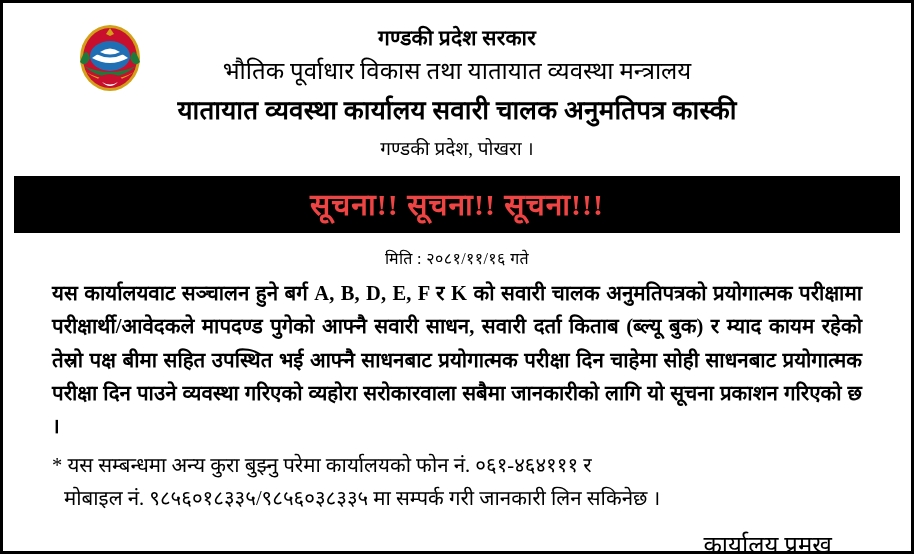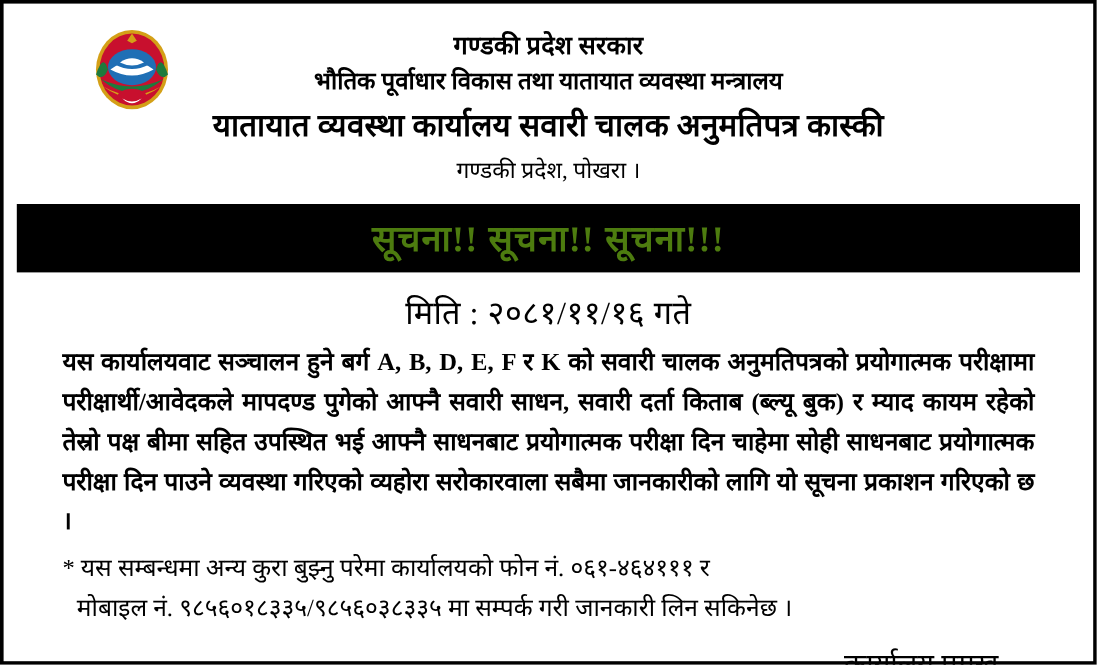--- a/index.html
+++ b/index.html
@@ -36,52 +36,52 @@
     height: 74px;
   }
   .emblem svg { display: block; }
   .gov-line1 {
     font-size: 21px;
     font-weight: bold;
     line-height: 1.35;
     letter-spacing: 0.2px;
   }
   .gov-line2 {
-    font-size: 20px;
-    font-weight: bold;
+    font-size: 24px;
+    font-weight: normal;
     line-height: 1.45;
     margin-top: 2px;
   }
   .office-line {
     font-size: 26px;
     font-weight: bold;
     line-height: 1.4;
     margin-top: 4px;
     letter-spacing: 0.2px;
   }
   .address-line {
     font-size: 19px;
     line-height: 1.4;
     margin-top: 6px;
   }
   .notice-band {
     margin: 10px 0 0 0;
     background: #000000;
-    color: #4d7c0f;
+    color: #ef4444;
     text-align: center;
     padding: 7px 0 9px 0;
   }
   .notice-band .notice-text {
     font-size: 30px;
     font-weight: bold;
     letter-spacing: 1px;
   }
   .date-line {
     text-align: center;
-    font-size: 27px;
+    font-size: 16px;
     margin-top: 14px;
     letter-spacing: 0.4px;
   }
   .body-wrap {
     padding: 0 38px;
     margin-top: 8px;
   }
   .para {
     font-size: 20.5px;
     line-height: 1.62;

